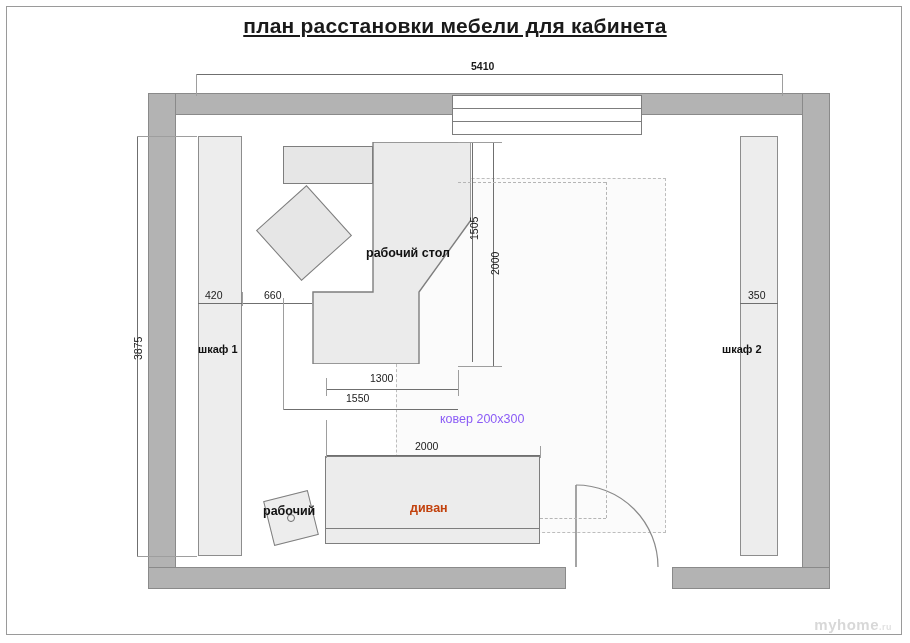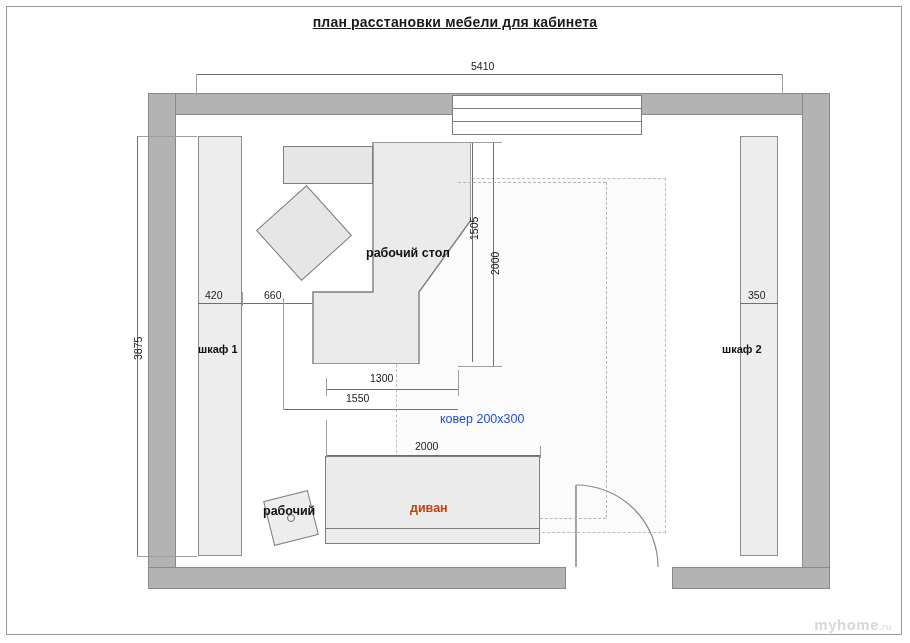--- a/index.html
+++ b/index.html
@@ -24,21 +24,21 @@
     height: 629px;
     border: 1px solid #9a9a9a;
     box-sizing: border-box;
   }
   #title {
     position: absolute;
     left: 0;
     top: 14px;
     width: 910px;
     text-align: center;
-    font-size: 14px;
+    font-size: 21px;
     font-weight: bold;
     color: #1a1a1a;
     text-decoration: underline;
     letter-spacing: 0.2px;
   }
 
   
   .wall {
     position: absolute;
     background: #b3b3b3;
@@ -108,21 +108,21 @@
     height: 355px;
     border: 1px dashed #bdbdbd;
     box-sizing: border-box;
     background: #fbfbfb;
   }
   #carpet-label {
     position: absolute;
     left: 440px;
     top: 412px;
     font-size: 12.5px;
-    color: #1d4ed8;
+    color: #8b5cf6;
   }
 
   
   #desk-top-block {
     position: absolute;
     left: 283px;
     top: 146px;
     width: 90px;
     height: 38px;
     background: #e6e6e6;
@@ -334,21 +334,21 @@
 
   <svg id="door-svg" viewBox="0 0 130 115">
     <path d="M16,25 L16,107" stroke="#7e7e7e" stroke-width="1.4" fill="none"></path>
     <path d="M16,25 A82,82 0 0 1 98,107" stroke="#8a8a8a" stroke-width="1.2" fill="none"></path>
     <path d="M16,107 L112,107" stroke="#8a8a8a" stroke-width="1" fill="none" opacity="0"></path>
   </svg>
 
   <div class="dline-h" style="left:196px; top:74px; width:586px;"></div>
   <div class="ext-v" style="left:196px; top:74px; height:22px;"></div>
   <div class="ext-v" style="left:782px; top:74px; height:22px;"></div>
-  <div class="dim" style="left:471px; top:60px;">5410</div>
+  <div class="dim" style="left:471px; top:60px;font-weight:bold;">5410</div>
 
   <div class="dline-v" style="left:137px; top:136px; height:420px;"></div>
   <div class="ext-h" style="left:137px; top:136px; width:60px;"></div>
   <div class="ext-h" style="left:137px; top:556px; width:60px;"></div>
   <div class="dim vertical" style="left:132px; top:360px;">3875</div>
 
   <div class="dline-h" style="left:198px; top:303px; width:44px;"></div>
   <div class="dim" style="left:205px; top:289px;text-align:center;">420</div>
 
   <div class="dline-h" style="left:242px; top:303px; width:70px;"></div>

